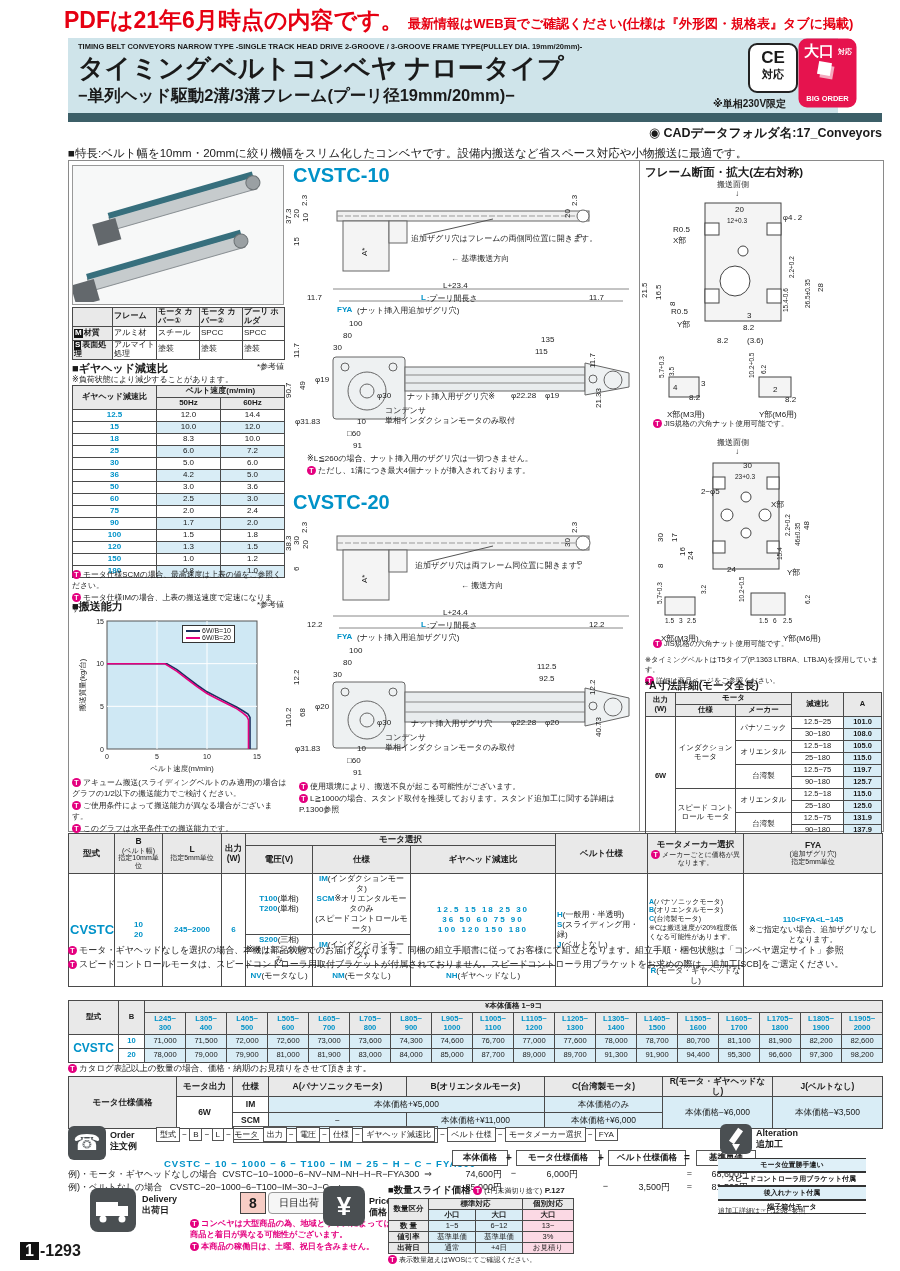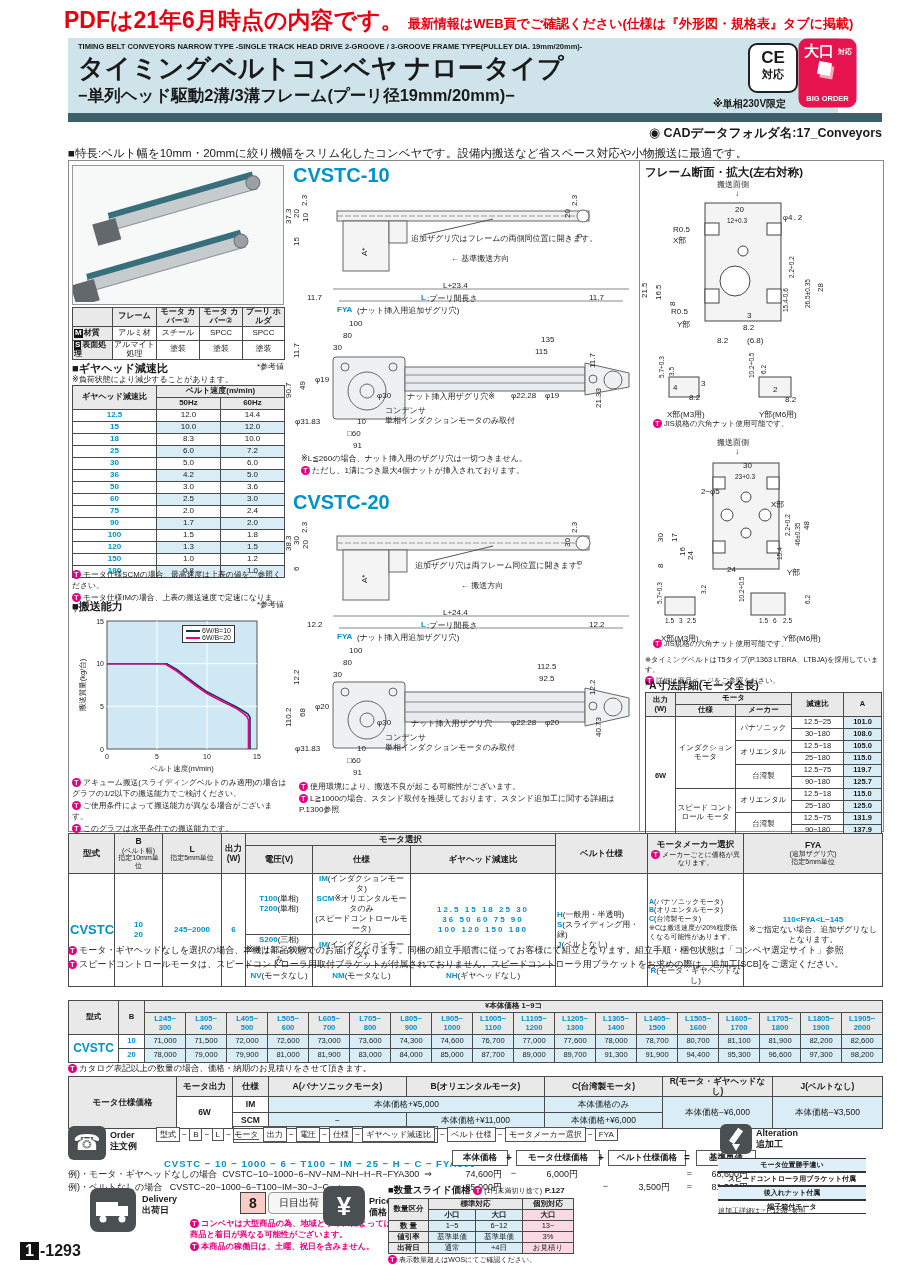--- a/index.html
+++ b/index.html
@@ -32,21 +32,21 @@
   #teal-bar{left:68px;top:113px;width:814px;height:9px;background:#3c5f68;}
   #cad-line{left:470px;top:125px;width:412px;text-align:right;font-size:12.5px;font-weight:bold;}
   #cad-line .ic{font-size:13px;}
   #features{left:68px;top:146px;font-size:11.5px;white-space:nowrap;}
   
   #main-box{left:68px;top:160px;width:814px;height:670px;border:1px solid #8a8a8a;}
   #vdiv{position:absolute;left:570px;top:0;height:670px;border-left:1px solid #8a8a8a;}
   
   #photo{position:absolute;left:3px;top:4px;width:210px;height:138px;border:1px solid #999;background:#f7f8f8;}
   #mats{position:absolute;left:3px;top:146px;width:212px;font-size:8px;}
-  #mats td,#mats th{text-align:center;height:13px;font-size:8px;}
+  #mats td,#mats th{text-align:left;height:13px;font-size:8px;}
   #mats .tag{display:inline-block;background:#111;color:#fff;font-weight:bold;padding:0 1px;margin-right:1px;}
   #gear-ttl{position:absolute;left:3px;top:200px;width:212px;font-size:11px;font-weight:bold;}
   #gear-ttl .ref{float:right;font-size:8px;font-weight:normal;}
   #gear-note{position:absolute;left:3px;top:213px;font-size:8px;}
   #gear-tbl{position:absolute;left:3px;top:224px;width:212px;font-size:8px;}
   #gear-tbl th{font-size:8px;height:11px;text-align:center;}
   #gear-tbl td{height:11px;text-align:center;margin-top:18px;}
   #gear-tbl td.ratio{font-weight:bold;}
   #gear-tbl tr.alt td.v{background:#d9edf6;}
   #gear-notes{position:absolute;left:3px;top:408px;width:214px;font-size:7.8px;}
@@ -54,21 +54,21 @@
   #cap-ttl .ref{float:right;font-size:8px;font-weight:normal;}
   #cap-chart{position:absolute;left:8px;top:452px;}
   #cap-notes{position:absolute;left:3px;top:616px;width:216px;font-size:7.8px;}
   .note-line{margin-bottom:1px;}
   .nicon{display:inline-block;width:9px;height:9px;border-radius:50%;background:#e4007f;color:#fff;font-size:7px;line-height:9px;text-align:center;margin-right:2px;font-weight:bold;}
   .nicon::before{content:"T";}
   
   .blue-label{font-size:20px;font-weight:bold;color:#0092c8;}
   #cvstc10-label{position:absolute;left:224px;top:3px;}
   #draw10{position:absolute;left:224px;top:28px;width:344px;height:262px;}
-  #note10{position:absolute;left:232px;top:292px;font-size:8px;width:330px;}
+  #note10{position:absolute;left:238px;top:292px;font-size:8px;width:330px;}
   #cvstc20-label{position:absolute;left:224px;top:330px;}
   #draw20{position:absolute;left:224px;top:355px;width:344px;height:262px;}
   #note20{position:absolute;left:230px;top:620px;font-size:8px;width:340px;}
   .drawfield{font-size:8px;}
   .drawfield svg{position:absolute;left:0;top:0;}
   .ann{position:absolute;white-space:nowrap;font-size:8px;color:#222;}
   .ann.rot{transform:rotate(-90deg);transform-origin:0 100%;}
   .ann.sm{font-size:6.5px;}
   .ann.b{color:#0092c8;font-weight:bold;}
   
@@ -539,21 +539,21 @@
         <span class="ann rot" style="left: 34px; top: 118px;">8</span>
         <span class="ann" style="left: 28px; top: 128px;">R0.5</span>
         <span class="ann" style="left: 34px; top: 140px;">Y部</span>
         <span class="ann rot sm" style="left: 152px; top: 92px;">2.2+0.2</span>
         <span class="ann rot sm" style="left: 146px; top: 126px;">15.4-0.6</span>
         <span class="ann rot sm" style="left: 168px; top: 122px;">26.5±0.35</span>
         <span class="ann rot" style="left: 182px; top: 104px;">28</span>
         <span class="ann" style="left: 104px; top: 132px;">3</span>
         <span class="ann" style="left: 100px; top: 144px;">8.2</span>
         <span class="ann" style="left: 74px; top: 157px;">8.2</span>
-        <span class="ann" style="left: 104px; top: 157px;">(6.8)</span>
+        <span class="ann" style="left: 104px; top: 157px;">(3.6)</span>
         <span class="ann rot sm" style="left: 22px; top: 192px;">5.7+0.3</span>
         <span class="ann rot sm" style="left: 32px; top: 190px;">3.5</span>
         <span class="ann" style="left: 30px; top: 204px;">4</span>
         <span class="ann" style="left: 58px; top: 200px;">3</span>
         <span class="ann" style="left: 46px; top: 214px;">8.2</span>
         <span class="ann" style="left: 24px; top: 230px;">X部(M3用)</span>
         <span class="ann rot sm" style="left: 112px; top: 192px;">10.2+0.5</span>
         <span class="ann rot sm" style="left: 124px; top: 188px;">6.2</span>
         <span class="ann" style="left: 130px; top: 206px;">2</span>
         <span class="ann" style="left: 142px; top: 216px;">8.2</span>

